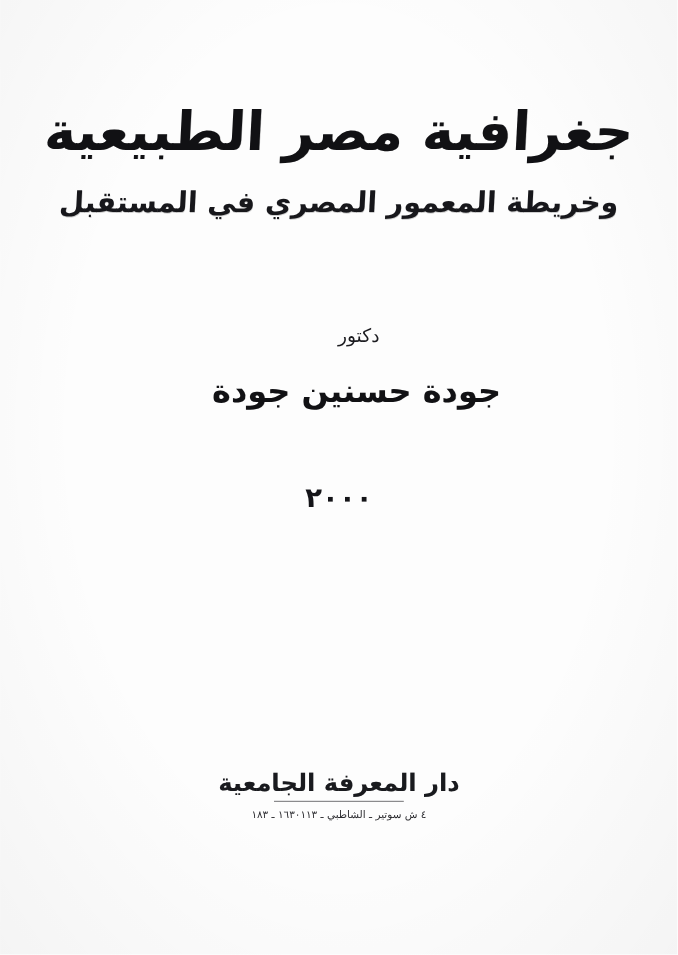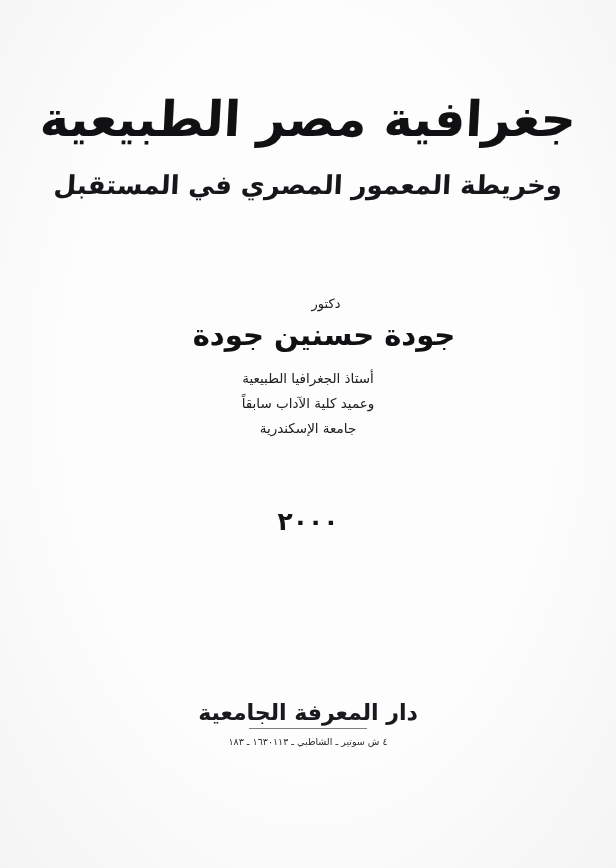--- a/index.html
+++ b/index.html
@@ -60,28 +60,28 @@
     transform: skewX(-3deg);
     text-shadow: 0.3px 0.3px 0 rgba(0,0,0,0.18);
   }
 
   
   .author-block {
     margin-top: 96px;
     width: 100%;
   }
   .doctor-label {
-    font-size: 13px;
+    font-size: 17px;
     font-weight: 500;
     color: #1b1b1f;
     letter-spacing: 2px;
     margin-left: 36px;
   }
   .author-name {
-    margin-top: 7px;
+    margin-top: 22px;
     font-size: 29px;
     font-weight: 700;
     color: #111114;
     letter-spacing: 1px;
     text-shadow: 0.35px 0.35px 0 rgba(0,0,0,0.22);
     padding-left: 32px;
   }
   .affiliation {
     margin-top: 14px;
     font-size: 13.5px;
@@ -137,25 +137,20 @@
   <div class="content">
 
     <div class="title-block">
       <div class="main-title">جغرافية مصر الطبيعية</div>
       <div class="subtitle">وخريطة المعمور المصري في المستقبل</div>
     </div>
 
     <div class="author-block">
       <div class="doctor-label">دكتور</div>
       <div class="author-name">جودة حسنين جودة</div>
-      <div class="affiliation">
-        <div>أستاذ الجغرافيا الطبيعية</div>
-        <div>وعميد كلية الآداب سابقاً</div>
-        <div>جامعة الإسكندرية</div>
-      </div>
     </div>
 
     <div class="year">٢٠٠٠</div>
 
     <div class="publisher-block">
       <div class="publisher-name">دار المعرفة الجامعية</div>
       <div class="publisher-rule"></div>
       <div class="publisher-address">
         <div>٤ ش سوتير ـ الشاطبي ـ ١٦٣٠١١٣ ـ ١٨٣</div>
       </div>

